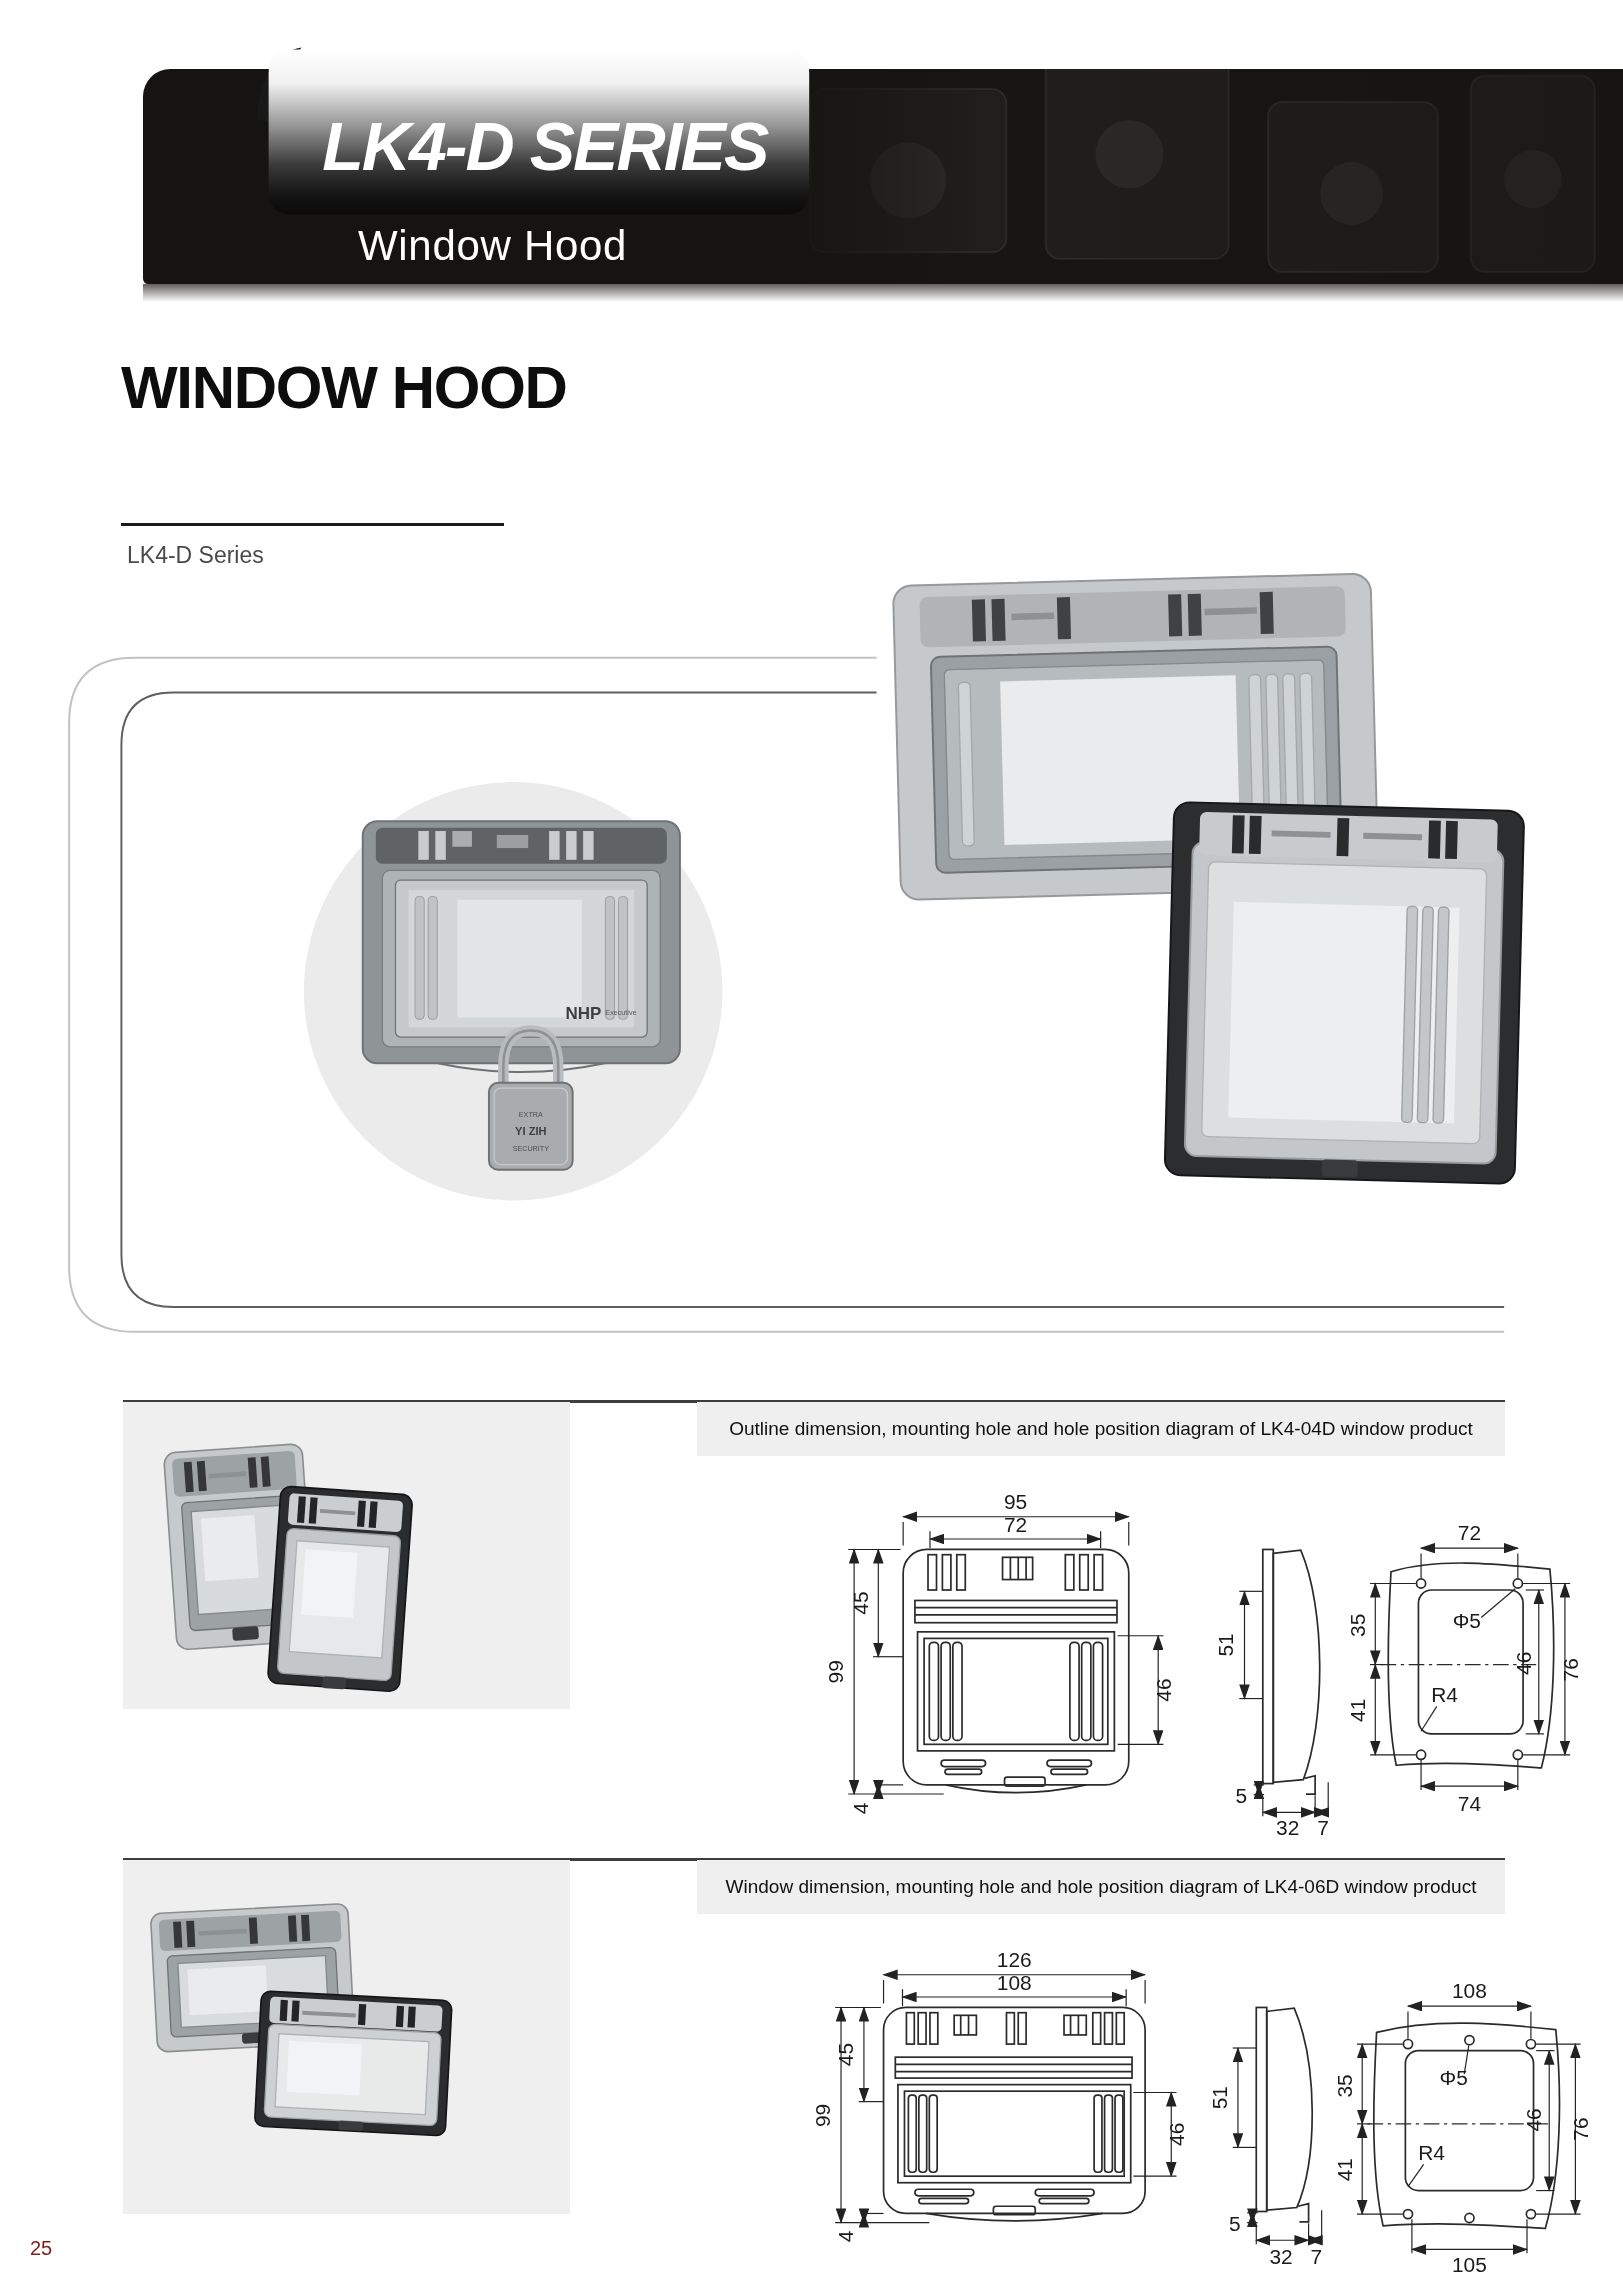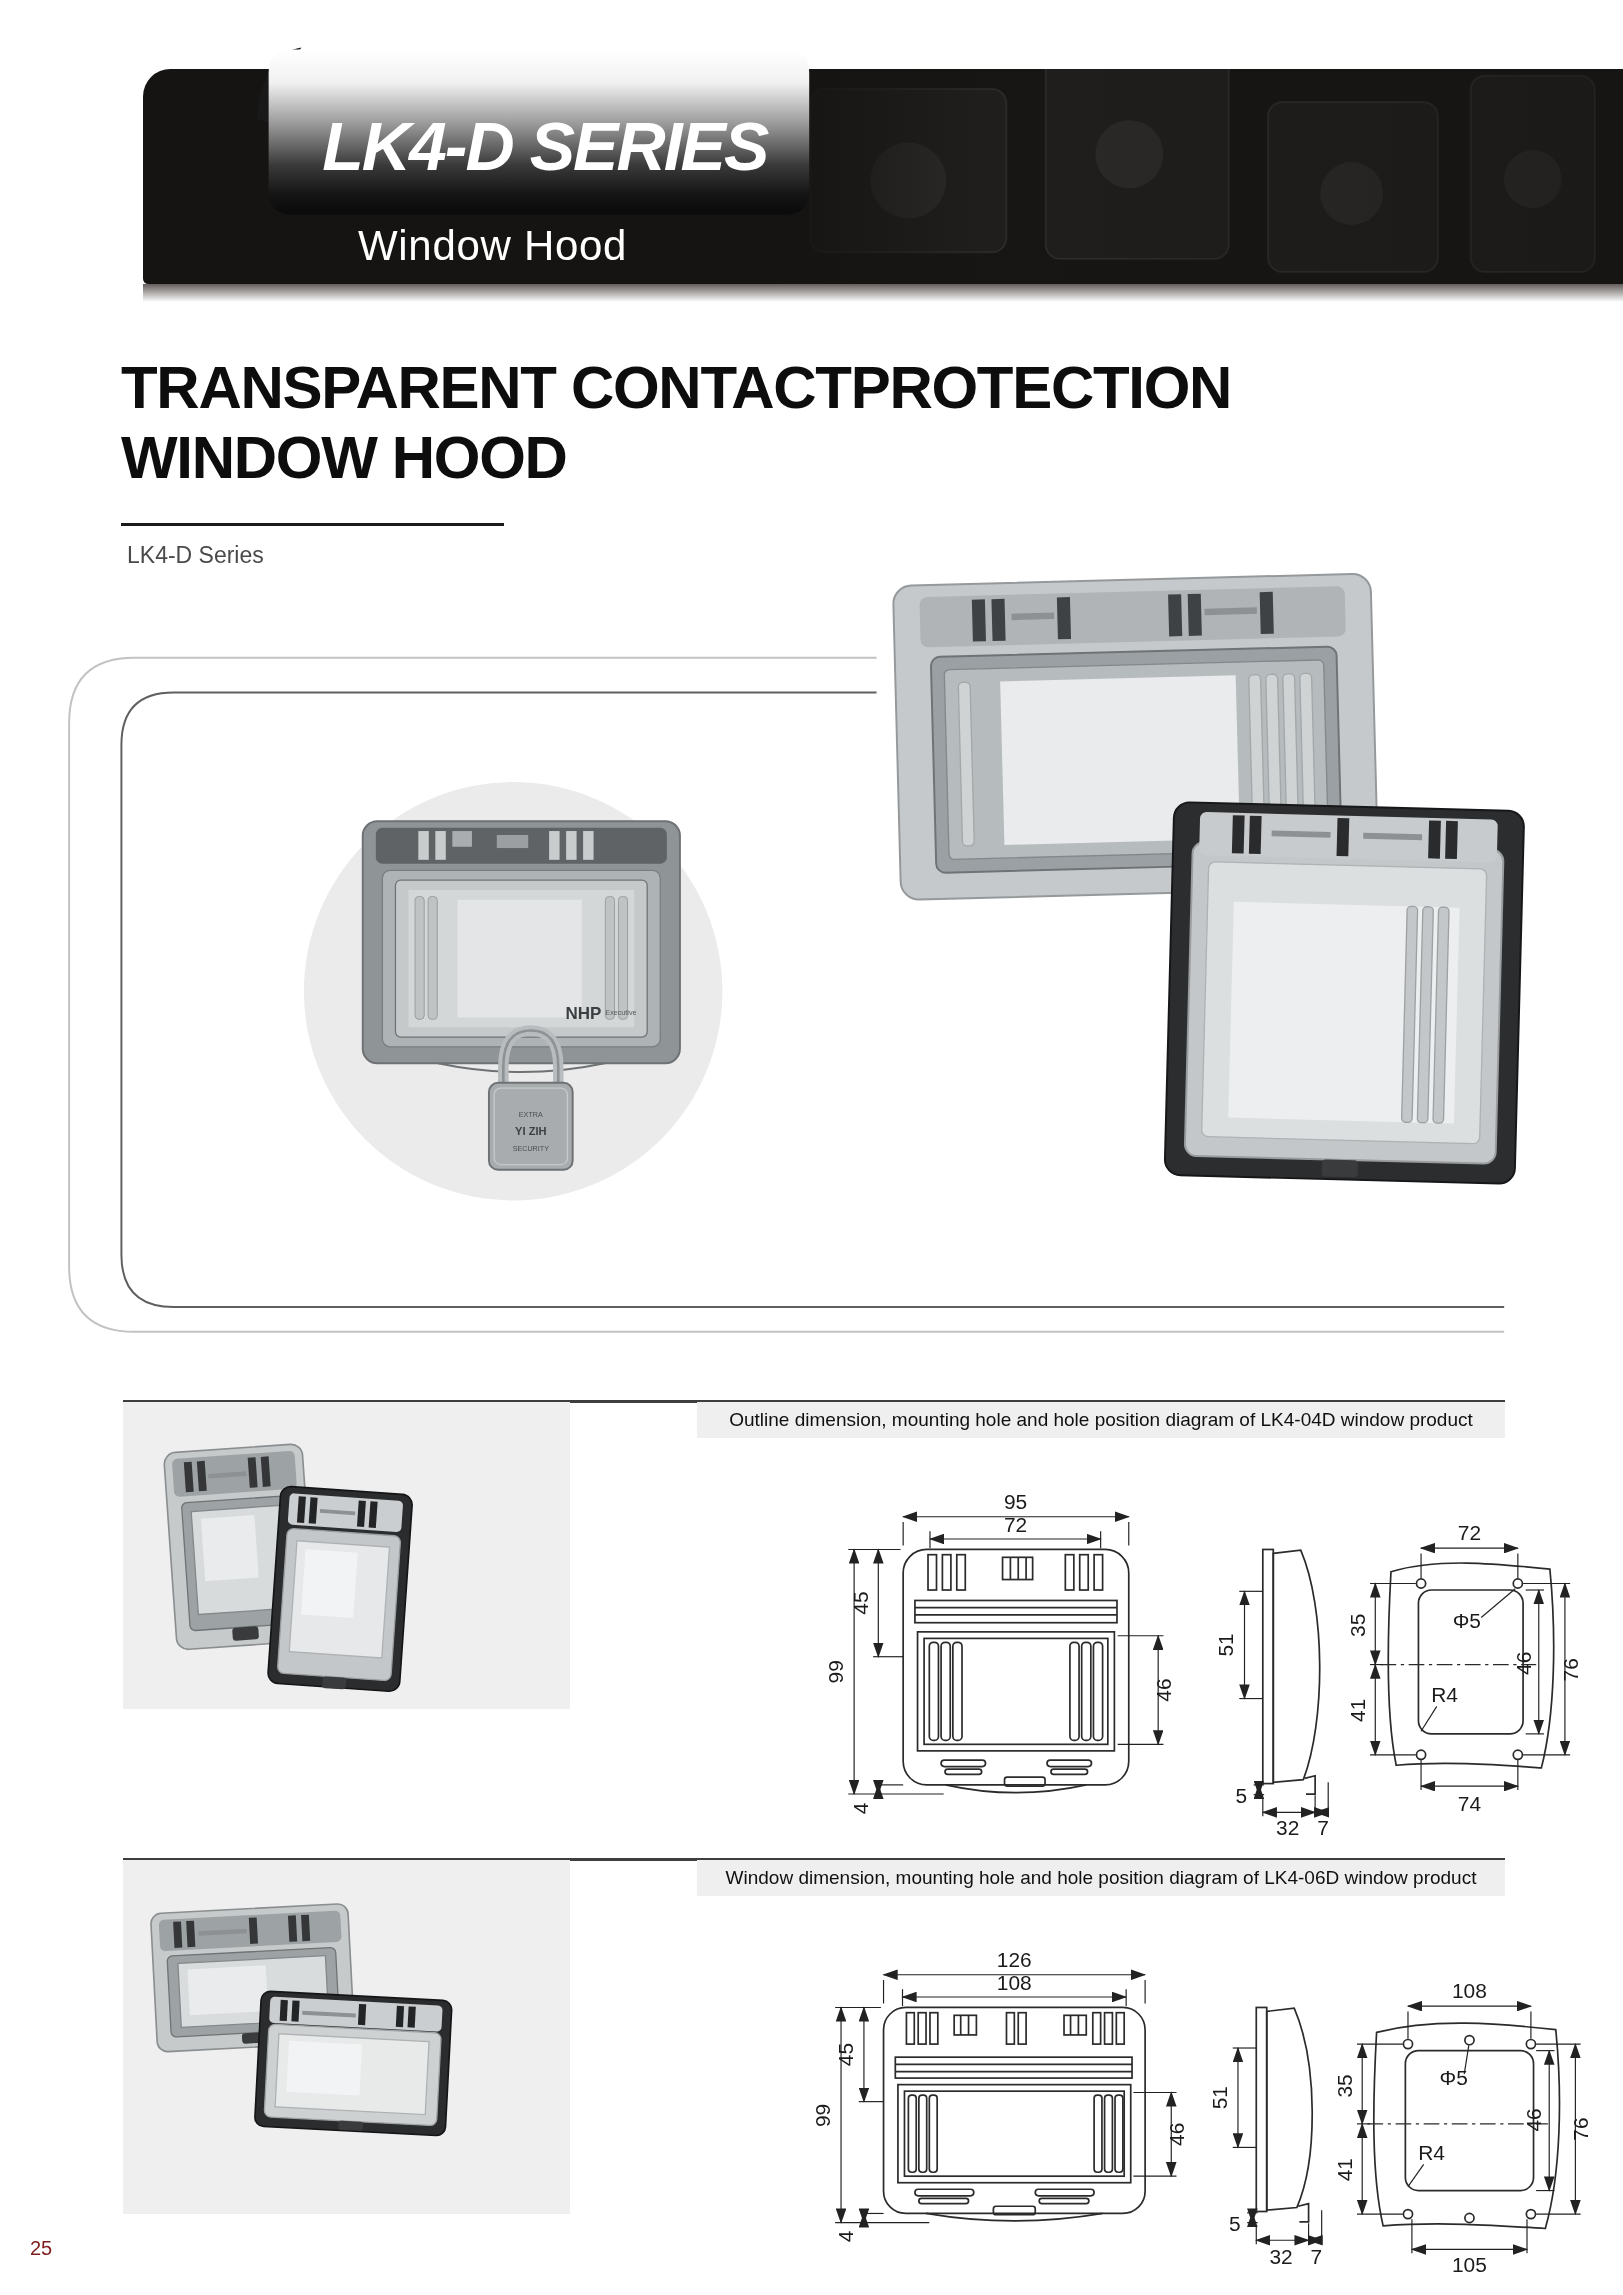--- a/index.html
+++ b/index.html
@@ -12,21 +12,21 @@
   .ribbon-wrap{left:249px;top:39px;width:589px;height:190px;z-index:12;}
   .window-hood{left:358px;top:222px;width:589px;color:#ffffff;font-size:42px;letter-spacing:0.7px;z-index:13;}
 
   
   .main-title{left:121px;top:353px;width:1112px;color:#0d0d0d;font-size:60px;font-weight:900;letter-spacing:-1.3px;line-height:1.17;}
   .title-rule{left:121px;top:523px;width:383px;height:2.6px;background:#1a1a1a;}
   .series-label{left:127px;top:542px;font-size:23px;color:#4a4a4a;}
 
   
   .sec-rule{left:123px;width:1382px;height:2.6px;background:#3e3e3e;}
-  .caption-bar{left:697px;width:808px;height:36px;background:#efefef;display:flex;align-items:center;justify-content:center;}
+  .caption-bar{left:697px;width:808px;height:54px;background:#efefef;display:flex;align-items:center;justify-content:center;}
   .caption-bar span{font-size:19px;color:#101010;}
   .photo-box{left:123px;width:447px;background:#efefef;}
 
   .page-num{left:30px;top:2237px;font-size:20px;color:#7f1d1d;}
 
   svg text{font-family:"Liberation Sans",sans-serif;}
   .dimtxt{font-size:32px;fill:#1b1b1b;}
 </style>
 </head>
 <body>
@@ -169,21 +169,20 @@
       <stop offset="1" stop-color="#0a0a0a"></stop>
     </linearGradient>
   </defs>
   <path d="M12,122 C16,60 42,18 80,13 C54,52 46,88 48,132 Z" fill="#191919"></path>
   <path d="M66,16 L820,16 Q856,16 856,52 L856,232 Q856,268 820,268 L66,268 Q30,268 30,232 L30,52 Q30,16 66,16 Z" fill="url(#ribbonGrad)"></path>
   <text x="452" y="200" text-anchor="middle" font-size="104" font-weight="bold" font-style="italic" letter-spacing="-3" fill="#ffffff">LK4-D SERIES</text>
 </svg>
 <div class="abs window-hood">Window Hood</div>
 
 <div class="abs main-title">
-  <div>TRANSPARENT CONTACTPROTECTION</div>
   <div>WINDOW HOOD</div>
 </div>
 <div class="abs title-rule"></div>
 <div class="abs series-label">LK4-D Series</div>
 
 <div class="abs sec-rule" style="top:1400px;"></div>
 <div class="abs caption-bar" style="top:1402px;">
   <span>Outline dimension, mounting hole and hole position diagram of LK4-04D window product</span>
 </div>
 <div class="abs photo-box" style="top:1402px;height:307px;"></div>

